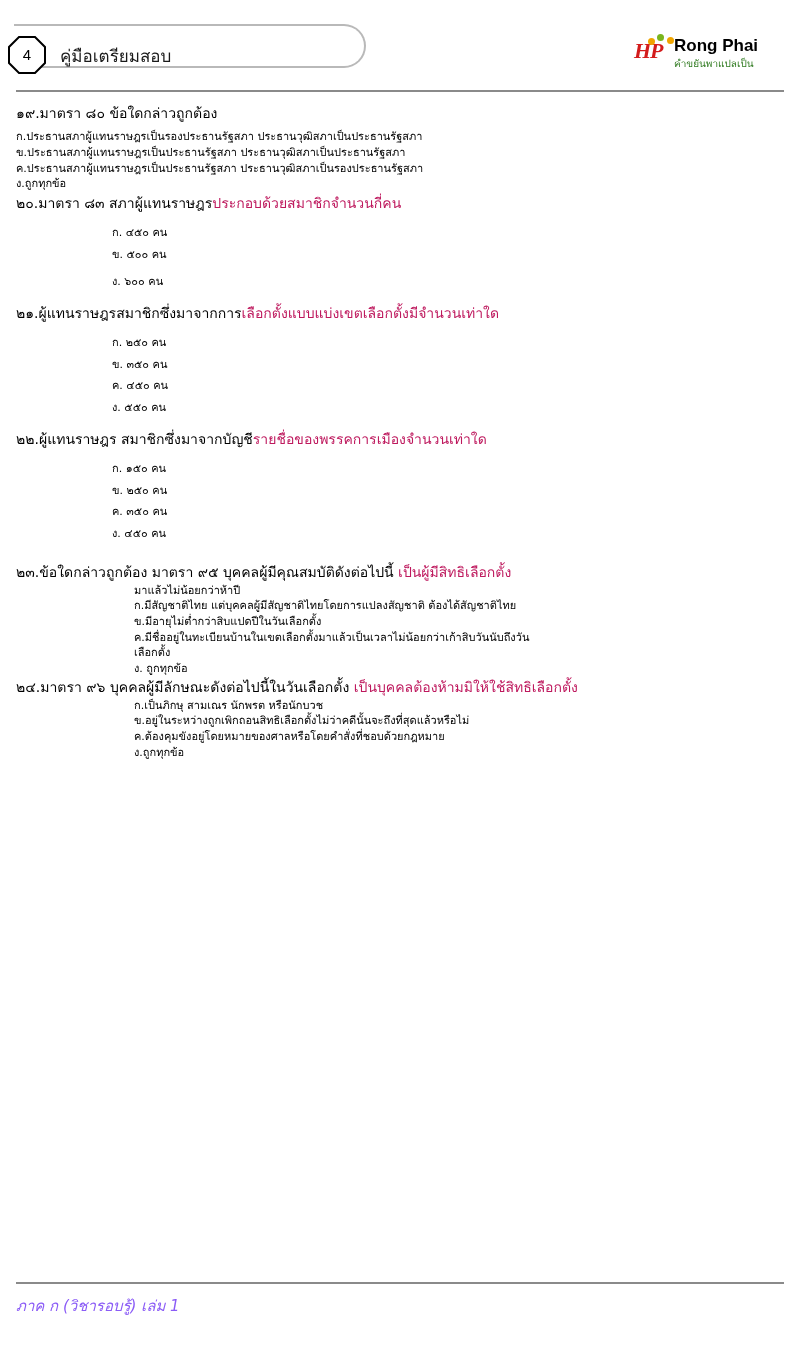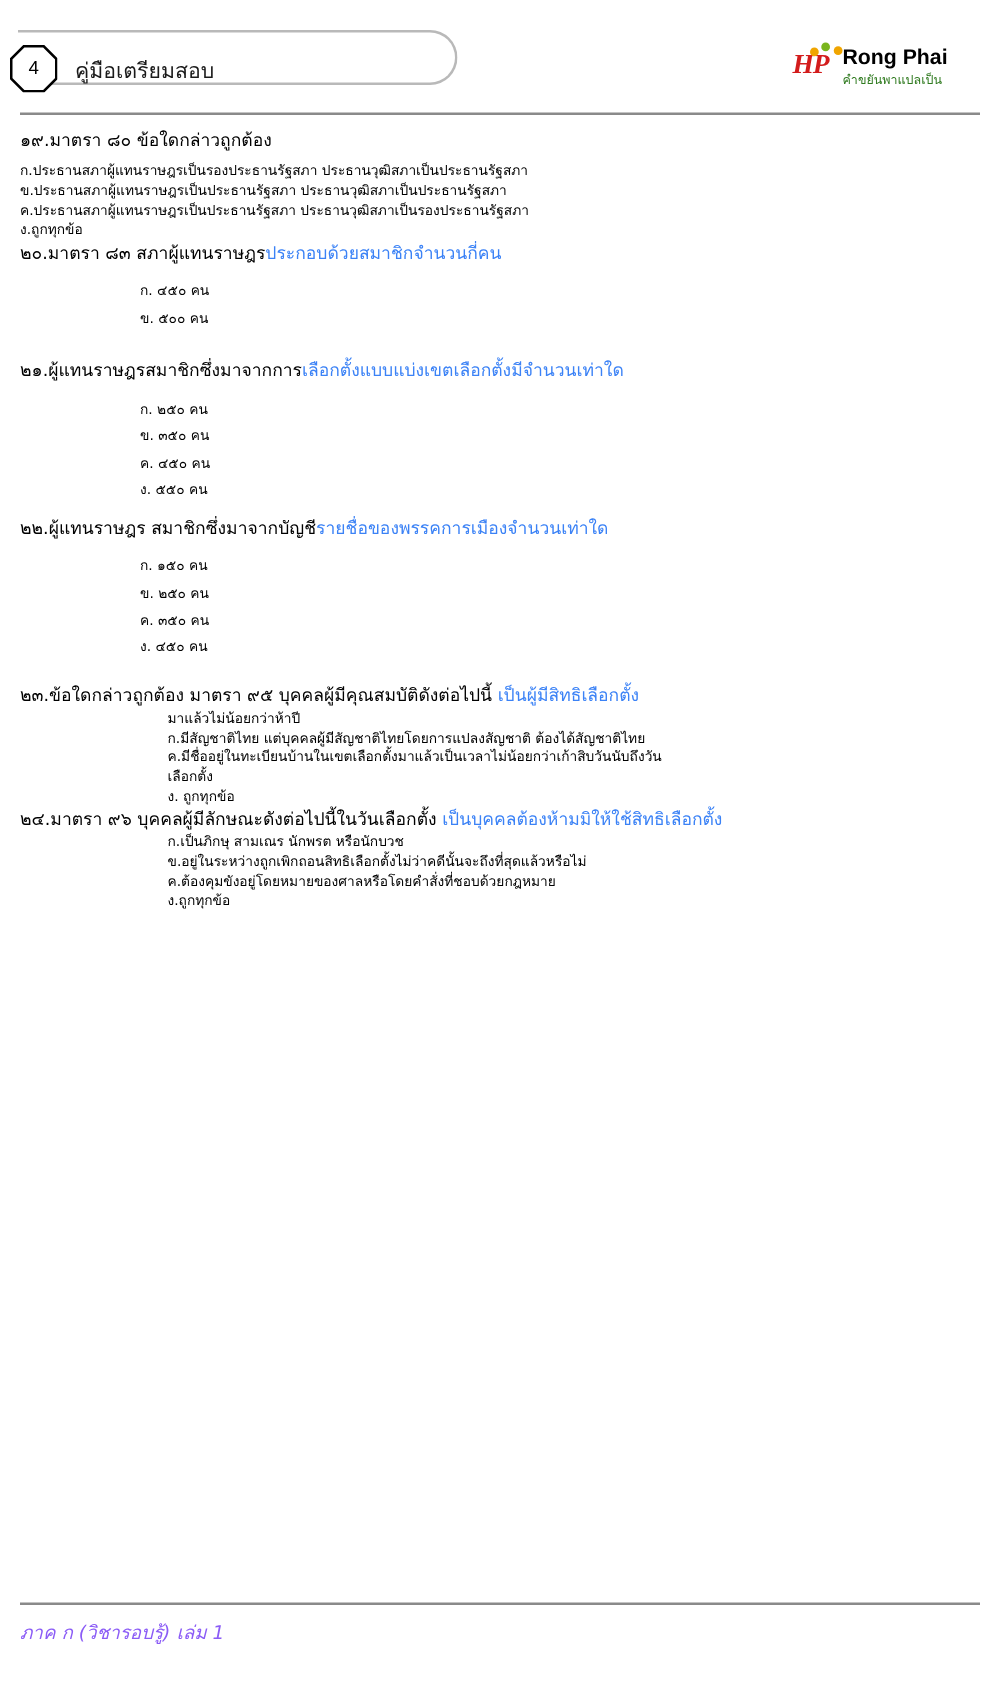--- a/index.html
+++ b/index.html
@@ -142,21 +142,21 @@
 
   .q {
     margin: 0 0 2px 0;
   }
   .q-text {
     font-size: 14px;
     line-height: 1.38;
     color: #000;
   }
   .q-hl {
-    color: #3b82f6;
+    color: #be185d;
     margin-top: 45px;
   }
   .choice {
     font-size: 11px;
     line-height: 1.42;
     color: #000;
     margin: 0;
   }
   .choice.flush {
     margin-left: 0;
@@ -239,20 +239,21 @@
     <div class="q">
       <div class="q-text">
         <span>๒๐.</span><span>มาตรา ๘๓ สภาผู้แทนราษฎร</span><span class="q-hl">ประกอบด้วยสมาชิกจำนวนกี่คน</span>
       </div>
       <div class="gap-md"></div>
       <div class="choice indent-b">ก. ๔๕๐ คน</div>
       <div class="gap-sm"></div>
       <div class="choice indent-b">ข. ๕๐๐ คน</div>
       <div class="gap-sm"></div>
       <div class="gap-sm"></div>
+      <div class="choice indent-b">ง. ๖๐๐ คน</div>
     </div>
 
     <div class="gap-md"></div>
 
     <div class="q">
       <div class="q-text">
         <span>๒๑.</span><span>ผู้แทนราษฎรสมาชิกซึ่งมาจากการ</span><span class="q-hl">เลือกตั้งแบบแบ่งเขตเลือกตั้งมีจำนวนเท่าใด</span>
       </div>
       <div class="gap-md"></div>
       <div class="choice indent-b">ก. ๒๕๐ คน</div>
@@ -281,20 +282,21 @@
     </div>
 
     <div class="gap-lg"></div>
 
     <div class="q">
       <div class="q-text">
         <span>๒๓.</span><span>ข้อใดกล่าวถูกต้อง มาตรา ๙๕ บุคคลผู้มีคุณสมบัติดังต่อไปนี้ </span><span class="q-hl">เป็นผู้มีสิทธิเลือกตั้ง</span>
       </div>
       <div class="choice indent-c cont-indent">มาแล้วไม่น้อยกว่าห้าปี</div>
       <div class="choice indent-c">ก.มีสัญชาติไทย แต่บุคคลผู้มีสัญชาติไทยโดยการแปลงสัญชาติ ต้องได้สัญชาติไทย</div>
+      <div class="choice indent-c">ข.มีอายุไม่ต่ำกว่าสิบแปดปีในวันเลือกตั้ง</div>
       <div class="choice indent-c">ค.มีชื่ออยู่ในทะเบียนบ้านในเขตเลือกตั้งมาแล้วเป็นเวลาไม่น้อยกว่าเก้าสิบวันนับถึงวัน</div>
       <div class="choice indent-c cont-indent">เลือกตั้ง</div>
       <div class="choice indent-c">ง. ถูกทุกข้อ</div>
     </div>
 
     <div class="q">
       <div class="q-text">
         <span>๒๔.</span><span>มาตรา ๙๖ บุคคลผู้มีลักษณะดังต่อไปนี้ในวันเลือกตั้ง </span><span class="q-hl">เป็นบุคคลต้องห้ามมิให้ใช้สิทธิเลือกตั้ง</span>
       </div>
       <div class="choice indent-c">ก.เป็นภิกษุ สามเณร นักพรต หรือนักบวช</div>

